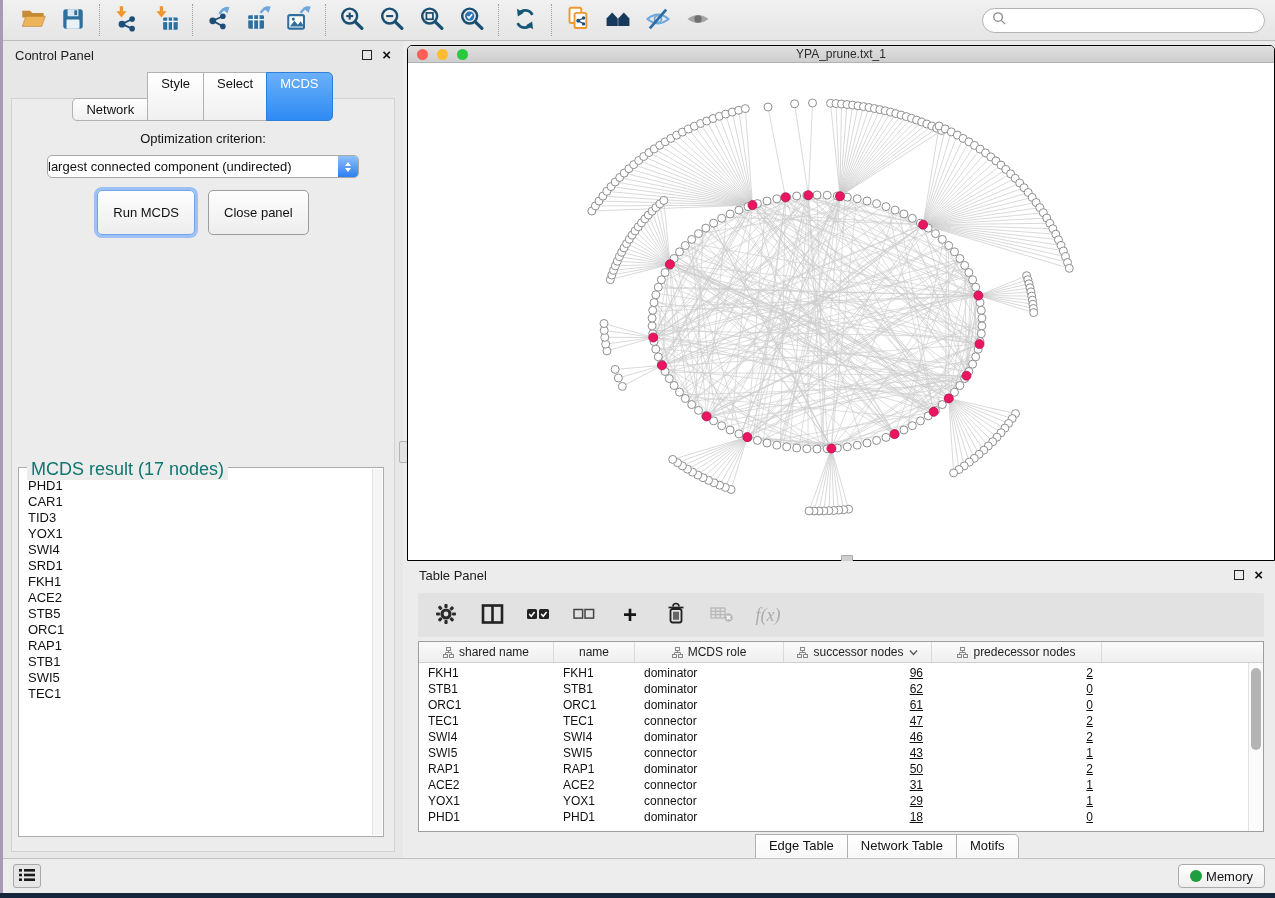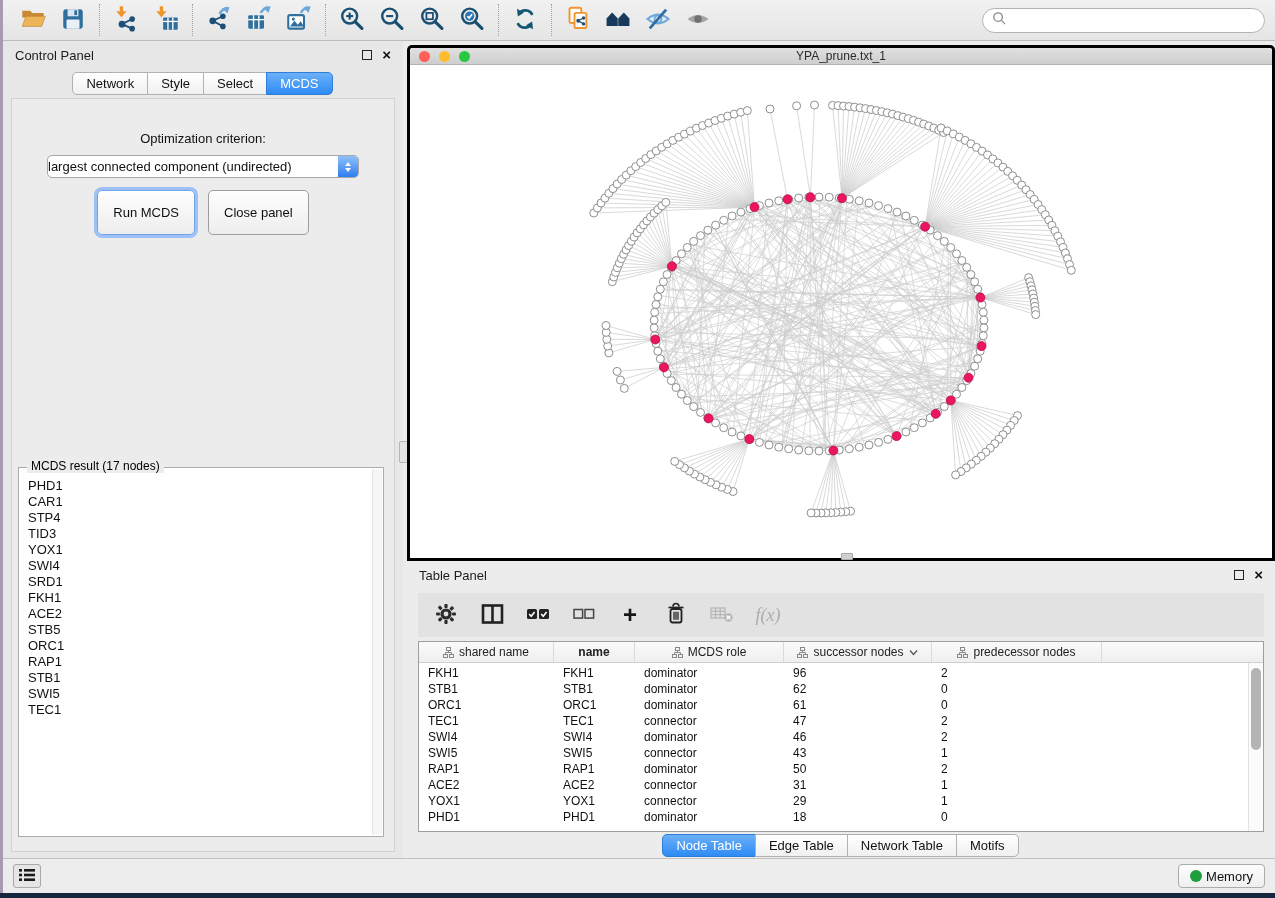--- a/index.html
+++ b/index.html
@@ -17,64 +17,64 @@
   .search input{border:none;outline:none;flex:1;font-size:13px;background:transparent;}
 
   
   .control-panel{position:absolute;left:3px;top:41px;width:400px;height:817px;background:#e7e7e7;}
   .panel-header{height:28px;display:flex;align-items:center;padding:0 12px;font-size:13px;color:#1d1d1d;}
   .win-btns{margin-left:auto;display:flex;align-items:center;gap:10px;}
   .float-icon{width:10px;height:10px;border:1.5px solid #222;display:inline-block;cursor:pointer;}
   .close-x{font-size:15px;font-weight:bold;color:#111;line-height:10px;cursor:pointer;}
   .cp-tabs{position:absolute;left:0;top:31px;width:100%;display:flex;justify-content:center;z-index:2;}
   .cp-tab,.tp-tab{font-size:13px;padding:3px 13px;background:linear-gradient(#ffffff,#f0f0f0);border:1px solid #b1b1b1;margin-left:-1px;color:#111;cursor:pointer;}
-  .cp-tab:first-child,.tp-tab:first-child{border-radius:5px 0 0 5px;}
+  .cp-tab:first-child,.tp-tab:first-child{border-radius:5px 0 0 5px;margin-top:26px;}
   .cp-tab:last-child,.tp-tab:last-child{border-radius:0 5px 5px 0;}
   .cp-tab.active,.tp-tab.active{background:linear-gradient(#6cb0f9,#2e8bf4);border-color:#2c7ed8;color:#fff;}
   .cp-body{position:absolute;left:8px;right:8px;top:57px;bottom:6px;background:#ececec;border:1px solid #d2d2d2;}
   .opt-label{margin-top:32px;text-align:center;font-size:13px;color:#111;}
   .dropdown{margin:9px auto 0 auto;width:312px;height:23px;background:#fff;border:1px solid #a8a8a8;border-radius:5px;display:flex;align-items:center;overflow:hidden;cursor:pointer;}
   .dd-text{flex:1;font-size:13px;color:#111;white-space:nowrap;}
   .dd-step{width:20px;align-self:stretch;background:linear-gradient(#8fc1fb,#2e7ef0);display:flex;flex-direction:column;align-items:center;justify-content:center;gap:2px;}
   .tri-up{width:0;height:0;border-left:3.5px solid transparent;border-right:3.5px solid transparent;border-bottom:4.5px solid #fff;}
   .tri-down{width:0;height:0;border-left:3.5px solid transparent;border-right:3.5px solid transparent;border-top:4.5px solid #fff;}
   .btn-row{display:flex;justify-content:center;gap:13px;margin-top:12px;}
   .push-btn{font-size:13px;padding:14px 15px;background:linear-gradient(#fefefe,#ededed);border:1px solid #9d9d9d;border-radius:5px;color:#111;cursor:pointer;}
   .push-btn.focused{box-shadow:0 0 0 3px rgba(105,165,250,.6);border-color:#6fa5e8;}
   .result-group{position:absolute;left:6px;right:10px;top:368px;bottom:14px;border:1px solid #ababab;background:#fff;}
-  .result-legend{position:absolute;top:-9px;left:8px;background:#ececec;padding:0 4px;font-size:12px;color:#000000;text-align:right;}
+  .result-legend{position:absolute;top:-9px;left:8px;background:#ececec;padding:0 4px;font-size:18px;color:#0f766e;text-align:right;}
   .mcds-list{position:absolute;inset:1px 11px 1px 1px;padding-top:9px;overflow:hidden;}
   .mcds-item{font-size:13px;line-height:16px;padding-left:8px;color:#111;}
   .list-track{position:absolute;top:1px;bottom:1px;right:1px;width:10px;background:#f6f6f6;border-left:1px solid #e3e3e3;}
 
   .grip{position:absolute;left:399px;top:441px;width:9px;height:22px;background:#e2e2e2;border:1px solid #b5b5b5;border-radius:2px;cursor:col-resize;}
 
   
-  .net-window{position:absolute;left:407px;top:45px;width:868px;height:516px;background:#fff;border:3px solid #000000;border-radius:5px 5px 0 0;}
+  .net-window{position:absolute;left:407px;top:45px;width:868px;height:516px;background:#fff;border:1px solid #000000;border-radius:5px 5px 0 0;}
   .net-title{height:17px;background:linear-gradient(#e0e0e0,#cecece);border-bottom:1px solid #b2b2b2;border-radius:4px 4px 0 0;position:relative;display:flex;align-items:center;justify-content:center;font-size:12px;color:#2b2b2b;}
   .lights{position:absolute;left:9px;top:3px;display:flex;gap:9px;}
   .light{width:11px;height:11px;border-radius:50%;cursor:pointer;}
   .net-canvas{width:866px;height:497px;display:block;}
   .hgrip{position:absolute;left:50%;bottom:-2px;width:12px;height:7px;background:#cfcfcf;border:1px solid #aaa;border-radius:1px;}
 
   
   .table-panel{position:absolute;left:407px;top:561px;width:868px;height:297px;background:#ececec;}
   .tp-toolbar{position:absolute;left:11px;right:11px;top:32px;height:44px;background:#e2e2e2;border-radius:2px;display:flex;align-items:center;gap:20px;padding:0 15px;}
   .ticon{width:26px;height:26px;display:flex;align-items:center;justify-content:center;background:none;border:none;cursor:pointer;}
   .plus-glyph{font-size:24px;font-weight:bold;color:#161616;line-height:20px;}
   .fx-glyph{font-family:"Liberation Serif",serif;font-style:italic;font-size:18px;color:#ababab;}
   .table-box{position:absolute;left:11px;right:11px;top:80px;height:191px;background:#fff;border:1px solid #9e9e9e;display:flex;flex-direction:column;}
   .thead{height:21px;display:flex;background:linear-gradient(#fafafa,#efefef);border-bottom:1px solid #cfcfcf;}
   .th{display:flex;align-items:center;justify-content:center;gap:5px;border-right:1px solid #dadada;font-size:12px;color:#222;cursor:pointer;}
   .th-fill{flex:1;border-right:none;}
   .tbody{flex:1;display:flex;overflow:hidden;}
   .rows{flex:1;padding-top:2px;}
   .trow{height:16px;display:flex;align-items:center;}
   .cell{font-size:12px;color:#111;padding:0 9px;white-space:nowrap;}
-  .cell.num{}
+  .cell.num{text-align:right;text-decoration:underline;}
   .vscroll{width:15px;border-left:1px solid #e2e2e2;background:#fbfbfb;position:relative;}
   .vthumb{position:absolute;left:2px;right:2px;top:5px;height:82px;background:#b4b4b4;border-radius:6px;cursor:grab;}
   .tp-tabs{position:absolute;left:0;right:0;top:273px;display:flex;justify-content:center;}
 
   
   .status-bar{position:absolute;left:3px;right:0;top:858px;height:35px;background:#ededed;border-top:1px solid #c2c2c2;display:flex;align-items:center;padding:0 10px;}
   .list-btn{width:28px;height:24px;background:#e6e6e6;border:1px solid #a9a9a9;border-radius:3px;display:flex;align-items:center;justify-content:center;cursor:pointer;}
   .memory-btn{margin-left:auto;height:24px;display:flex;align-items:center;gap:4px;background:linear-gradient(#fdfdfd,#efefef);border:1px solid #ababab;border-radius:4px;padding:0 11px;font-size:13px;color:#111;cursor:pointer;}
   .memory-dot{width:12px;height:12px;border-radius:50%;}
 </style>
@@ -275,21 +275,20 @@
       </div>
       <div class="btn-row">
         <button class="push-btn focused">Run MCDS</button>
         <button class="push-btn">Close panel</button>
       </div>
       <div class="result-group">
         <span class="result-legend">MCDS result (17 nodes)</span>
         <div class="mcds-list">
             <div class="mcds-item">PHD1</div>
             <div class="mcds-item">CAR1</div>
-            <div class="mcds-item">STP4</div>
             <div class="mcds-item">TID3</div>
             <div class="mcds-item">YOX1</div>
             <div class="mcds-item">SWI4</div>
             <div class="mcds-item">SRD1</div>
             <div class="mcds-item">FKH1</div>
             <div class="mcds-item">ACE2</div>
             <div class="mcds-item">STB5</div>
             <div class="mcds-item">ORC1</div>
             <div class="mcds-item">RAP1</div>
             <div class="mcds-item">STB1</div>
@@ -1108,21 +1107,21 @@
             <svg width="11" height="11" viewBox="0 0 11 11">
               <g fill="none" stroke="#888" stroke-width="1">
                 <rect x="3.5" y="0.5" width="4" height="3"></rect>
                 <rect x="0.5" y="7.5" width="4" height="3"></rect>
                 <rect x="6.5" y="7.5" width="4" height="3"></rect>
                 <path d="M5.5 3.5v2M2.5 7.5v-2h6v2"></path>
               </g>
             </svg>
             <span>shared name</span>
           </div>
-          <div class="th" style="width: 81px; font-weight: bold;">
+          <div class="th" style="width: 81px;">
             <span>name</span>
           </div>
           <div class="th" style="width: 149px;">
             <svg width="11" height="11" viewBox="0 0 11 11">
               <g fill="none" stroke="#888" stroke-width="1">
                 <rect x="3.5" y="0.5" width="4" height="3"></rect>
                 <rect x="0.5" y="7.5" width="4" height="3"></rect>
                 <rect x="6.5" y="7.5" width="4" height="3"></rect>
                 <path d="M5.5 3.5v2M2.5 7.5v-2h6v2"></path>
               </g>

